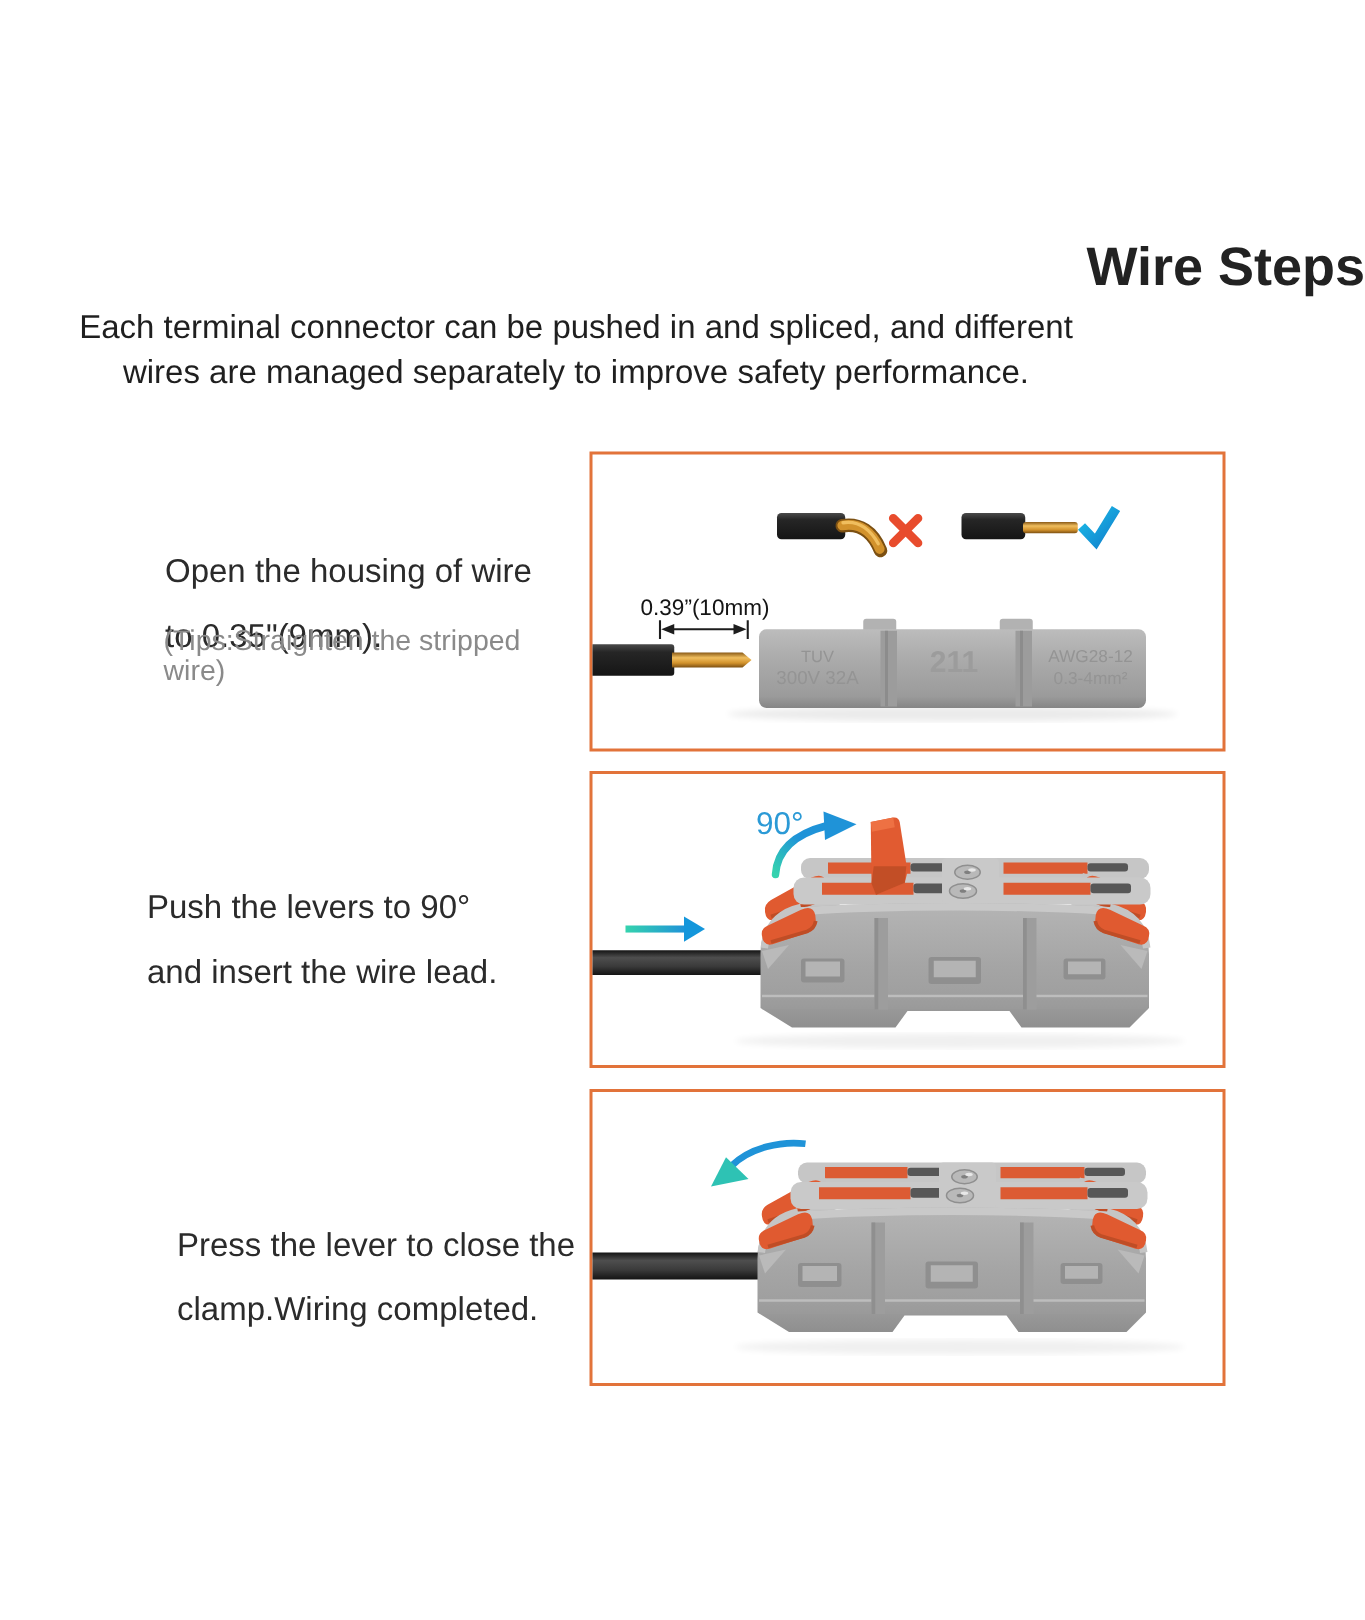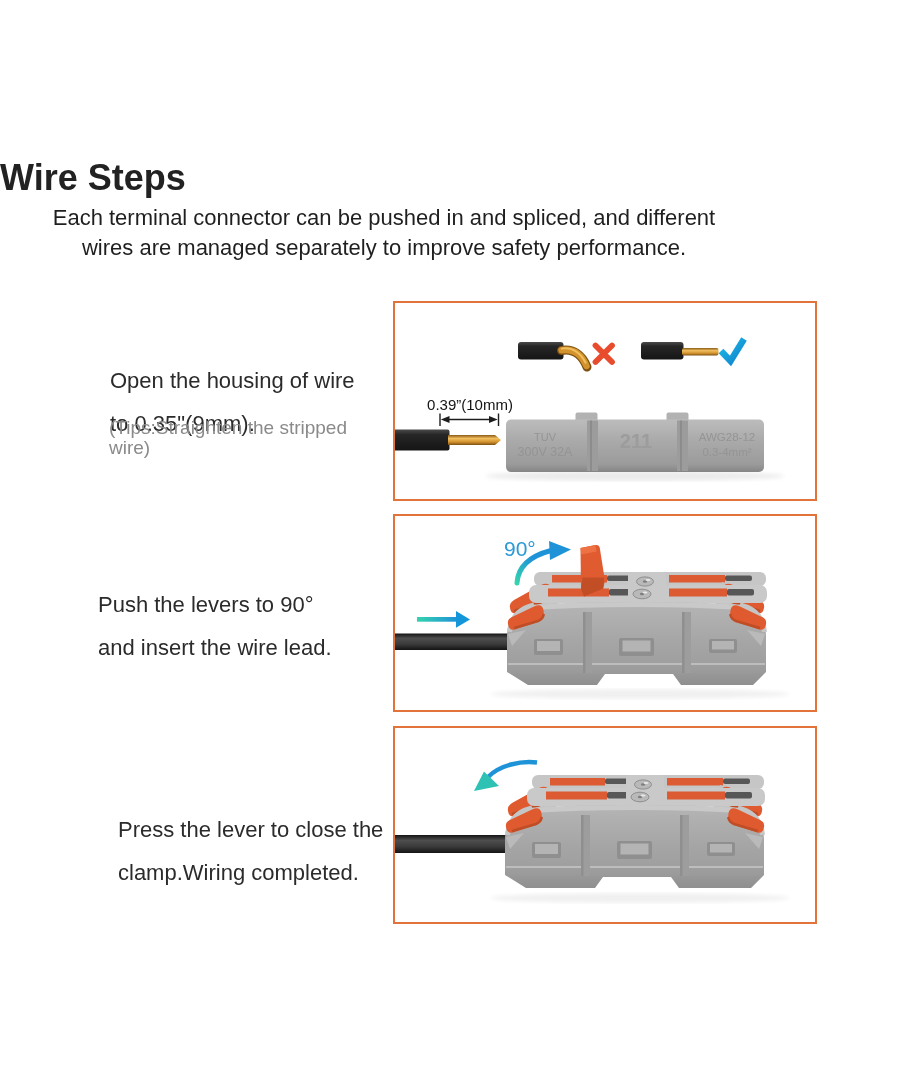--- a/index.html
+++ b/index.html
@@ -1,18 +1,18 @@
 <!DOCTYPE html>
 <html><head>
 <meta charset="utf-8">
 <style>
 html,body{margin:0;padding:0;}
 body{width:910px;height:1080px;background:#ffffff;font-family:"Liberation Sans",sans-serif;position:relative;overflow:hidden;}
 .abs{position:absolute;}
-#title{top:160px;left:0;width:910px;text-align:left;font-size:36px;line-height:36px;font-weight:bold;color:#222222;letter-spacing:0px;}
+#title{top:160px;left:0;width:910px;text-align:right;font-size:36px;line-height:36px;font-weight:bold;color:#222222;letter-spacing:0px;}
 #subtitle{top:203px;left:0;width:768px;text-align:center;font-size:22px;line-height:30px;color:#1f1f1f;}
 .panel{left:393px;width:420px;border:2px solid #e2733a;background:#ffffff;}
 #p1{top:301px;height:196px;}
 #p2{top:514px;height:194px;}
 #p3{top:726px;height:194px;}
 .step{font-size:22px;line-height:43px;color:#2b2b2b;}
 .tips{font-size:19px;line-height:20px;color:#8a8a8a;}
 #s1{top:359px;left:110px;}
 #t1{top:418px;left:109px;}
 #s2{top:583px;left:98px;}

